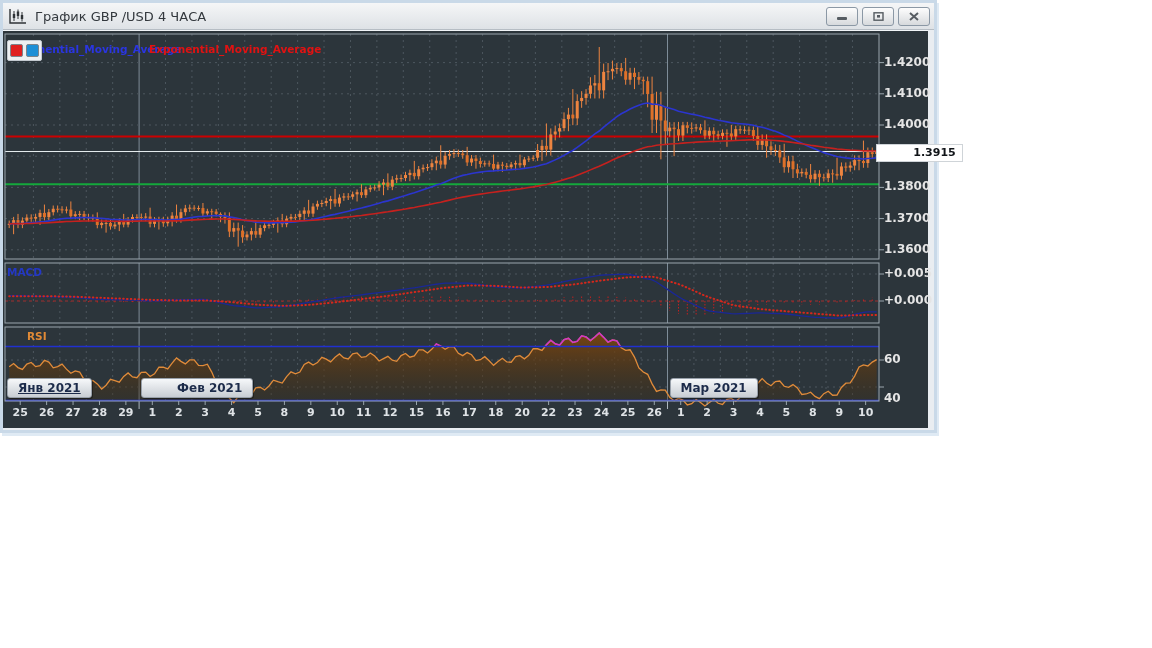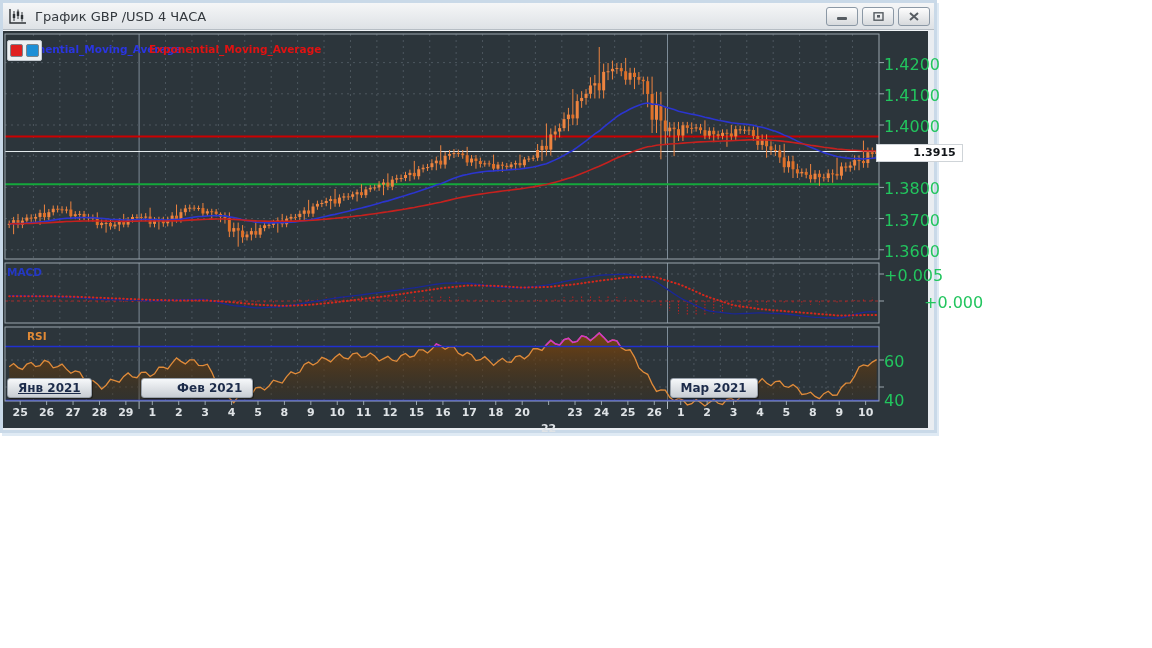--- a/index.html
+++ b/index.html
@@ -19,21 +19,21 @@
   .overlay{position:absolute;left:0;top:0;}
   .legend-swatches{position:absolute;left:4px;top:9px;width:33px;height:19px;background:#eef0f2;
     border:1px solid #c3c9cf;border-radius:2px;display:flex;align-items:center;justify-content:center;gap:3px;z-index:5;}
   .sw{width:11px;height:11px;border-radius:2px;border:1px solid #7c858d;}
   .sw-red{background:#e02020;} .sw-blue{background:#1d8fd6;}
   .legend-text{position:absolute;top:12px;font-size:10.5px;font-weight:bold;white-space:nowrap;z-index:2;}
   .lg-blue{left:6px;color:#2a35e0;} .lg-red{left:146px;color:#e01212;}
   .pane-label{position:absolute;font-size:10.5px;font-weight:bold;z-index:3;}
   .macd-label{left:4px;top:235px;color:#2438c4;}
   .rsi-label{left:8px;top:299px;color:#e08a36;margin-left:16px;}
-  .ax-label{position:absolute;left:881px;font-size:16px;font-weight:normal;color:#22c55e;white-space:nowrap;}
+  .ax-label{position:absolute;left:881px;font-size:12px;font-weight:bold;color:#e5e5e5;white-space:nowrap;}
   .cur-tag{position:absolute;left:873px;width:55px;height:16px;background:#ffffff;border:1px solid #cfd4d8;
     display:flex;align-items:center;justify-content:center;font-size:11px;font-weight:bold;color:#101418;z-index:4;}
   .day-label{position:absolute;top:375px;width:27px;text-align:center;font-size:11px;font-weight:bold;color:#dfe3e6;}
   .month-tag{position:absolute;top:347px;height:16px;padding:1px 10px;background:linear-gradient(#f6f8fa,#c8cdd3);
     border:1px solid #98a0aa;border-radius:3px;font-size:12px;font-weight:bold;color:#1c2b4a;
     display:flex;align-items:center;z-index:4;white-space:nowrap;box-shadow:1px 1px 0 rgba(0,0,0,.35);}
 </style>
 </head>
 <body>
 
@@ -764,21 +764,21 @@
     <div class="month-tag" id="mtag0" style="left: 4px; text-decoration: underline;">Янв 2021</div>
     <div class="month-tag" id="mtag1" style="left: 138.1px; padding-left: 35px;">Фев 2021</div>
     <div class="month-tag" id="mtag2" style="left: 666.5px;">Мар 2021</div>
   <div class="ax-label" style="top: 23.6px;">1.4200</div>
       <div class="ax-label" style="top: 54.8px;">1.4100</div>
       <div class="ax-label" style="top: 86px;">1.4000</div>
       <div class="ax-label" style="top: 148.4px;">1.3800</div>
       <div class="ax-label" style="top: 179.6px;">1.3700</div>
       <div class="ax-label" style="top: 210.8px;">1.3600</div>
       <div class="ax-label" style="top: 235px;">+0.005</div>
-      <div class="ax-label" style="top: 262px; margin-left: 40px;">+0.000</div>
+      <div class="ax-label" style="top: 262px;">+0.000</div>
       <div class="ax-label" style="top: 321px;">60</div>
       <div class="ax-label" style="top: 348px; margin-top: 12px;">40</div>
       <div class="day-label" style="left: 3.71px;">25</div>
       <div class="day-label" style="left: 30.13px;">26</div>
       <div class="day-label" style="left: 56.55px;">27</div>
       <div class="day-label" style="left: 82.97px;">28</div>
       <div class="day-label" style="left: 109.39px;">29</div>
       <div class="day-label" style="left: 135.81px;">1</div>
       <div class="day-label" style="left: 162.23px;">2</div>
       <div class="day-label" style="left: 188.65px;">3</div>
@@ -787,21 +787,21 @@
       <div class="day-label" style="left: 267.91px;">8</div>
       <div class="day-label" style="left: 294.33px;">9</div>
       <div class="day-label" style="left: 320.75px;">10</div>
       <div class="day-label" style="left: 347.17px;">11</div>
       <div class="day-label" style="left: 373.59px;">12</div>
       <div class="day-label" style="left: 400.01px;">15</div>
       <div class="day-label" style="left: 426.43px;">16</div>
       <div class="day-label" style="left: 452.85px;">17</div>
       <div class="day-label" style="left: 479.27px;">18</div>
       <div class="day-label" style="left: 505.69px;">20</div>
-      <div class="day-label" style="left: 532.11px; margin-top: 16px;">22</div>
+      <div class="day-label" style="left: 532.11px;">22</div>
       <div class="day-label" style="left: 558.53px;">23</div>
       <div class="day-label" style="left: 584.95px;">24</div>
       <div class="day-label" style="left: 611.37px;">25</div>
       <div class="day-label" style="left: 637.79px;">26</div>
       <div class="day-label" style="left: 664.21px;">1</div>
       <div class="day-label" style="left: 690.63px;">2</div>
       <div class="day-label" style="left: 717.05px;">3</div>
       <div class="day-label" style="left: 743.47px;">4</div>
       <div class="day-label" style="left: 769.89px;">5</div>
       <div class="day-label" style="left: 796.31px;">8</div>

